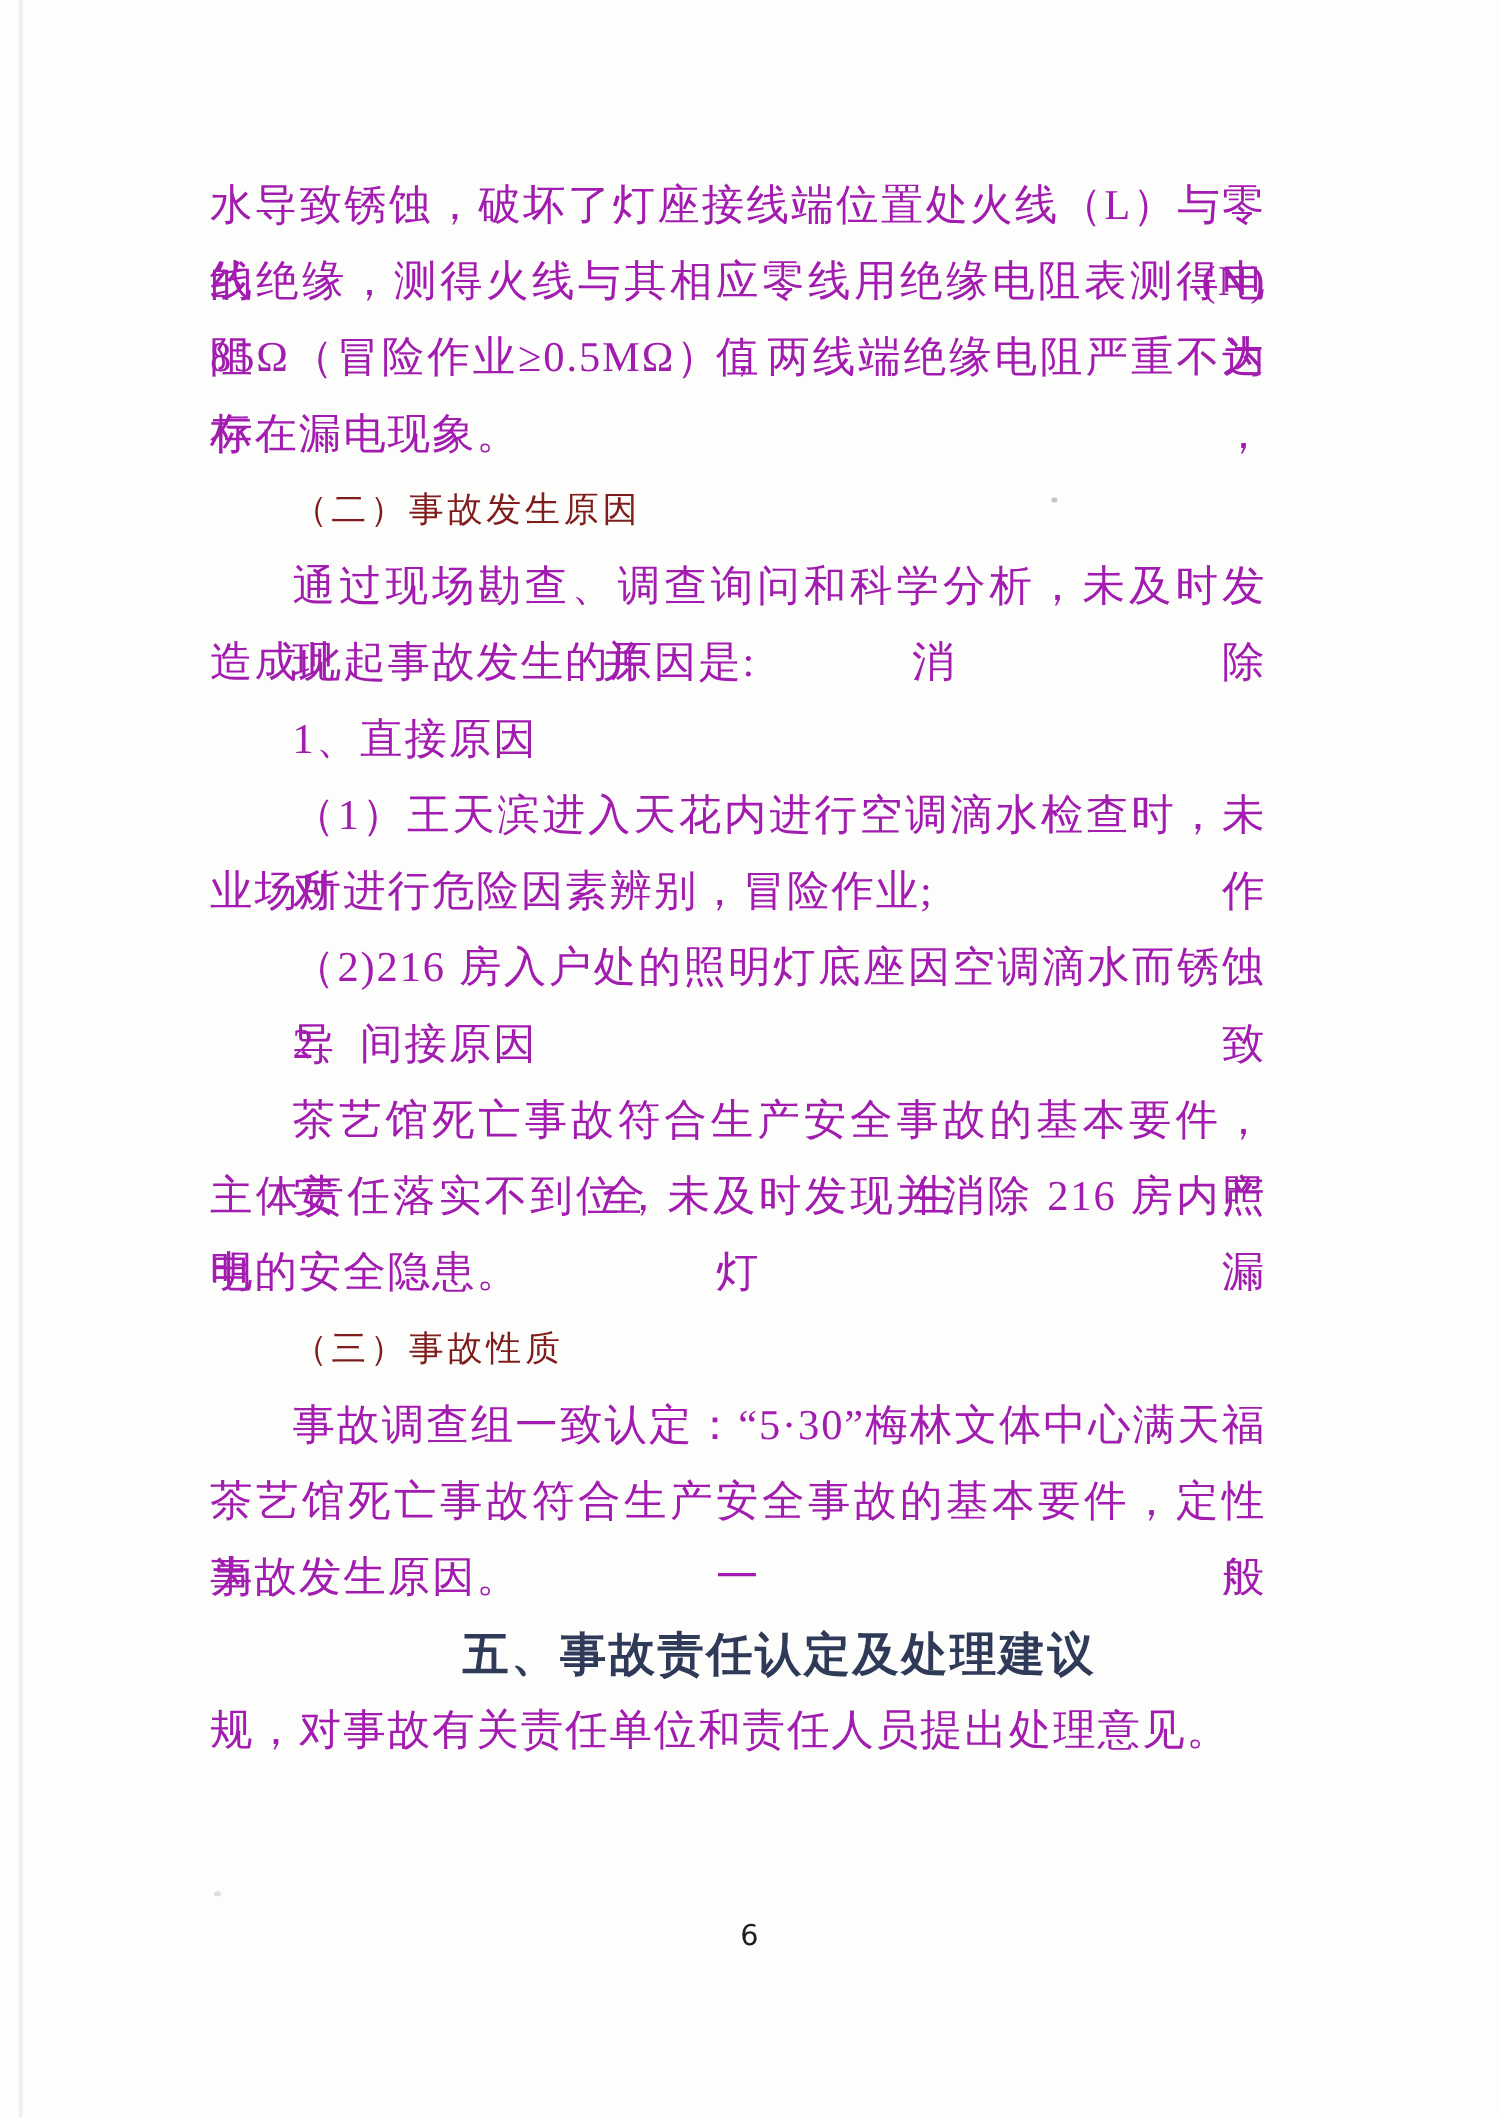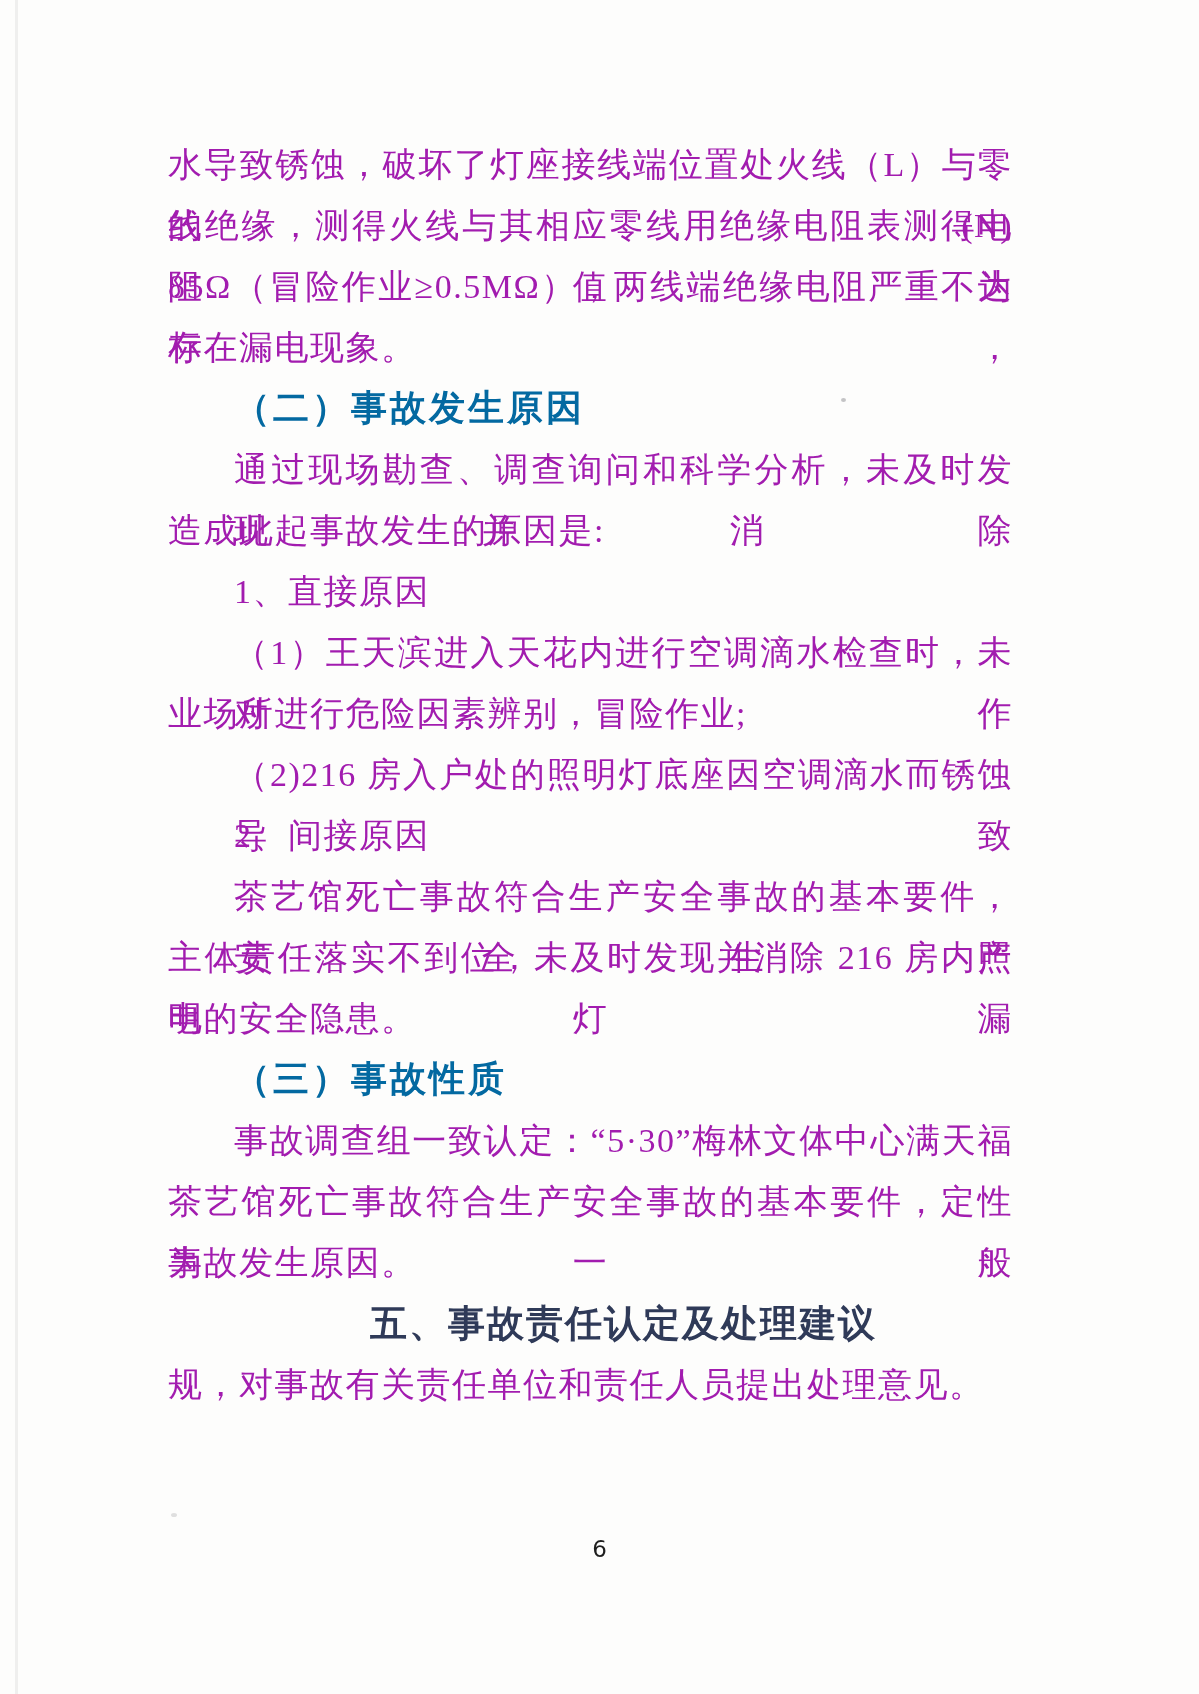--- a/index.html
+++ b/index.html
@@ -28,22 +28,22 @@
     white-space:nowrap;
   }
   .fill{
     white-space:normal;
     text-align:justify;
     text-align-last:justify;
     text-justify:inter-character;
   }
   .indent{padding-left:66px;}
   .h2{
-    font-weight:bold;color:#0369a1;
-    font-size:36px;letter-spacing:3px;
+    font-weight:normal;color:#7f1d1d;
+    font-size:28px;letter-spacing:3px;
   }
   .h1{
     font-family:"Liberation Sans","DejaVu Sans",sans-serif;
     font-weight:bold;color:#2f3a58;
     font-size:37px;letter-spacing:2px;text-align:center;
   }
   .pagenum{
     position:absolute;left:0;top:1536px;width:1199px;
     text-align:center;
     font-family:"DejaVu Sans","Liberation Sans",sans-serif;

